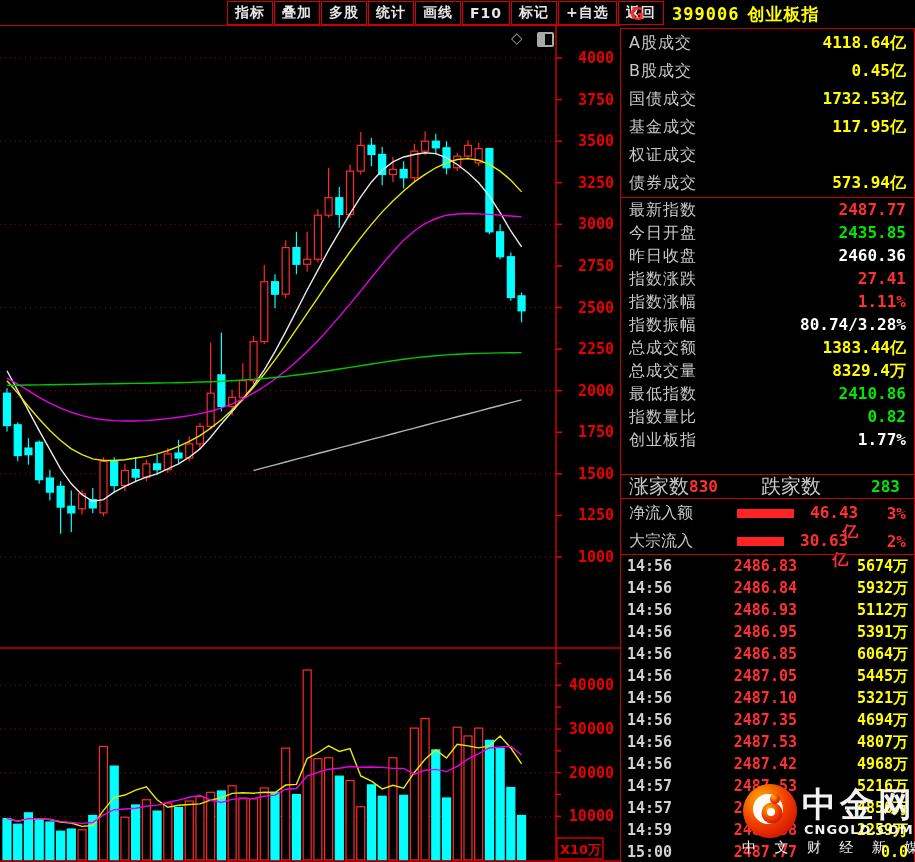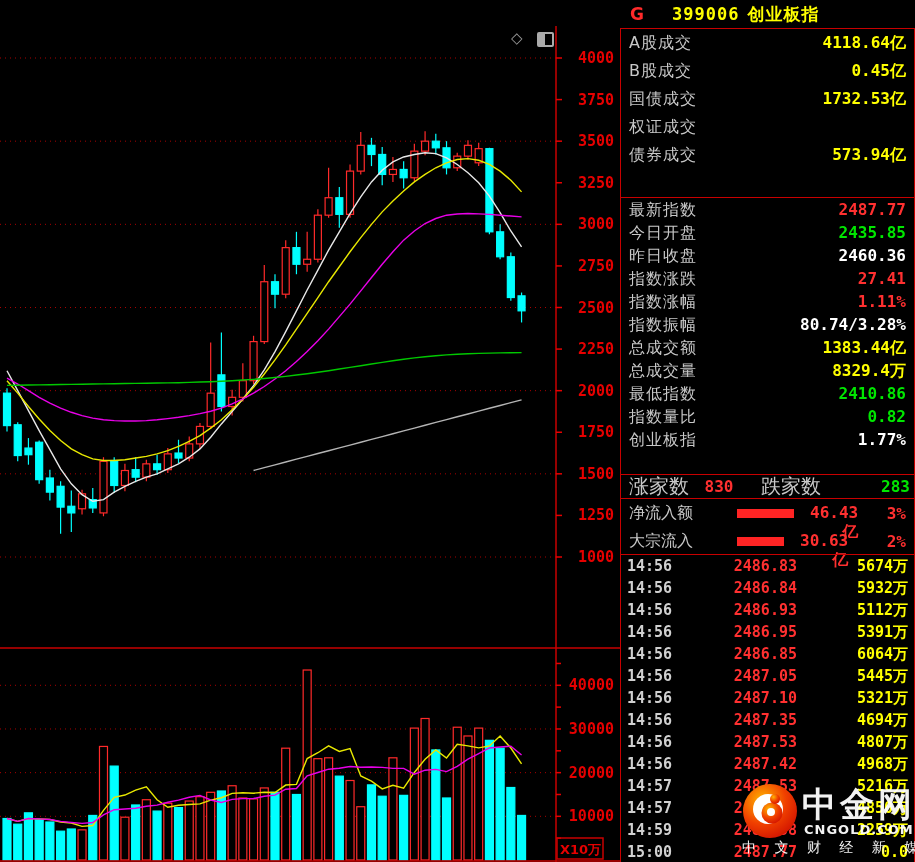--- a/index.html
+++ b/index.html
@@ -35,23 +35,23 @@
   #sec-breadth{top:445px;height:24px;border-top:1px solid #c80000;display:flex;align-items:center;}
   #sec-flow{top:469px;height:56px;border-top:1px solid #c80000;}
   #sec-ticks{top:525px;height:308px;border-top:1px solid #c80000;}
   .prow{height:28px;line-height:28px;display:flex;padding:0 8px;}
   .prow2{height:23px;line-height:23px;display:flex;padding:0 8px;text-align:center;}
   .plbl{color:#c8c8c8;font-size:16px;letter-spacing:1px;flex:none;}
   .pval{margin-left:auto;font-size:16px;}
   .c-red{color:#ff3030;} .c-green{color:#00e600;} .c-yellow{color:#ffff00;}
   .c-white{color:#ffffff;}
   .b-lbl{color:#c8c8c8;font-size:20px;margin-left:8px;}
-  .b-up{width:60px;text-align:center;font-size:16px;}
+  .b-up{width:60px;text-align:left;font-size:16px;}
   .b-lbl2{margin-left:12px;}
-  .b-down{flex:1;text-align:right;font-size:16px;padding-right:4px;}
+  .b-down{flex:1;text-align:right;font-size:16px;padding-right:14px;}
   .frow{height:28px;display:flex;align-items:center;padding:0 8px;gap:16px;}
   .flbl{color:#c8c8c8;font-size:16px;width:92px;flex:none;}
   .fbar{height:9px;background:#ff2424;flex:none;}
   .fval{flex:1;text-align:right;font-size:16px;margin-top:20px;}
   .fpct{width:46px;text-align:right;font-size:16px;}
   .trow{height:22px;line-height:22px;display:flex;padding:0 6px;}
   .t-time{width:62px;color:#d0d0d0;font-size:15px;}
   .t-price{width:108px;text-align:right;font-size:15px;color:#ff3030;}
   .t-vol{flex:1;text-align:right;font-size:15px;color:#ffff00;}
   
@@ -61,20 +61,34 @@
   #wm-domain{position:absolute;left:62px;top:42px;font-size:13px;font-weight:bold;
     color:rgba(255,255,255,.95);letter-spacing:1px;white-space:nowrap;}
   #wm-tag{position:absolute;left:0px;top:59px;font-size:14px;color:rgba(255,255,255,.95);
     letter-spacing:7px;white-space:nowrap;}
 </style>
 </head>
 <body>
 
 <div id="stage">
 
+  <div id="toolbar">
+    <div id="tb-spacer"></div>
+    <div id="tb-buttons" style="display:flex;">
+        <div class="tb-btn">指标</div>
+        <div class="tb-btn">叠加</div>
+        <div class="tb-btn">多股</div>
+        <div class="tb-btn">统计</div>
+        <div class="tb-btn">画线</div>
+        <div class="tb-btn">F10</div>
+        <div class="tb-btn">标记</div>
+        <div class="tb-btn">+自选</div>
+        <div class="tb-btn">返回</div>
+      </div>
+  </div>
 
   <div id="header">
     <span id="hdr-flag">G</span>
     <span id="hdr-code" class="num">399006</span>
     <span id="hdr-name">创业板指</span>
   </div>
 
   <svg id="chart" width="620" height="836">
       <line x1="0" y1="32" x2="556" y2="32" stroke="#a80000" stroke-width="1" stroke-dasharray="1 4"></line>
       <line x1="0" y1="115.16666666666667" x2="556" y2="115.16666666666667" stroke="#a80000" stroke-width="1" stroke-dasharray="1 4"></line>
@@ -298,20 +312,24 @@
         </div>
         <div class="prow">
           <span class="plbl">B股成交</span>
           <span class="pval num c-yellow">0.45亿</span>
         </div>
         <div class="prow">
           <span class="plbl">国债成交</span>
           <span class="pval num c-yellow">1732.53亿</span>
         </div>
         <div class="prow">
+          <span class="plbl">基金成交</span>
+          <span class="pval num c-yellow">117.95亿</span>
+        </div>
+        <div class="prow">
           <span class="plbl">权证成交</span>
           <span class="pval num c-yellow"></span>
         </div>
         <div class="prow">
           <span class="plbl">债券成交</span>
           <span class="pval num c-yellow">573.94亿</span>
         </div>
       </div>
     <div id="sec-idx" class="sec">
         <div class="prow2">

